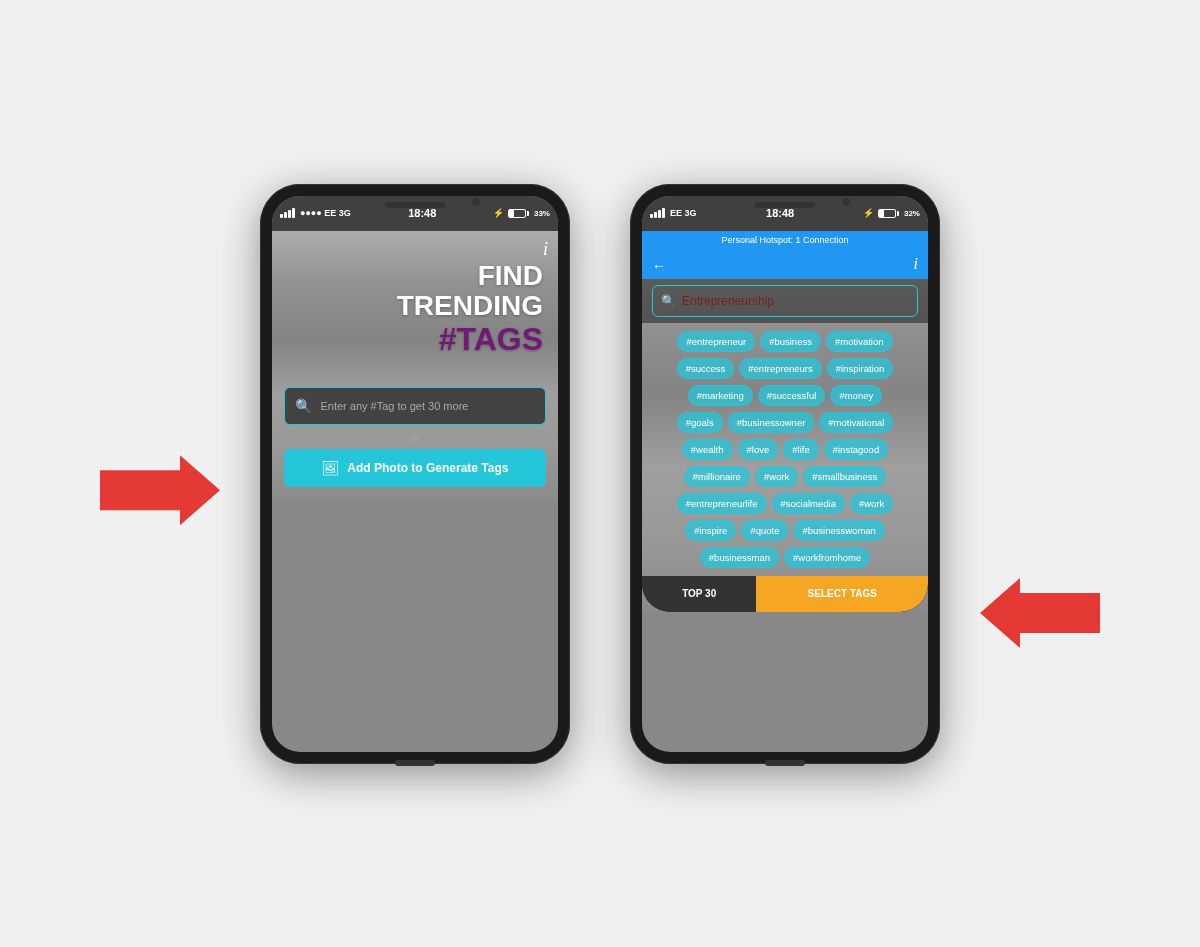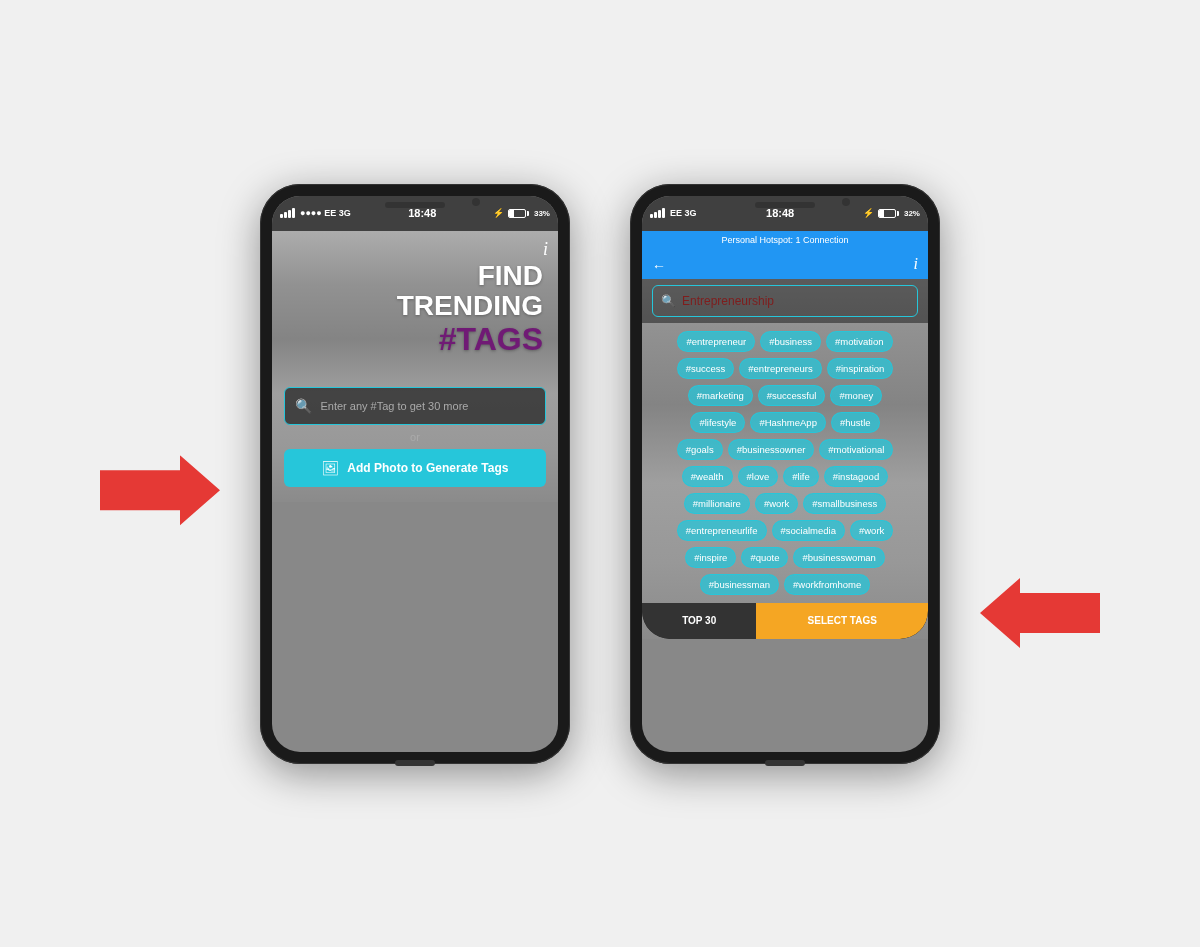--- a/index.html
+++ b/index.html
@@ -528,25 +528,20 @@
                 <div class="tag-chip">#success</div>
                 <div class="tag-chip">#entrepreneurs</div>
                 <div class="tag-chip">#inspiration</div>
               </div>
               <div class="tag-row">
                 <div class="tag-chip">#marketing</div>
                 <div class="tag-chip">#successful</div>
                 <div class="tag-chip">#money</div>
               </div>
               <div class="tag-row">
-                <div class="tag-chip">#lifestyle</div>
-                <div class="tag-chip">#HashmeApp</div>
-                <div class="tag-chip">#hustle</div>
-              </div>
-              <div class="tag-row">
                 <div class="tag-chip">#goals</div>
                 <div class="tag-chip">#businessowner</div>
                 <div class="tag-chip">#motivational</div>
               </div>
               <div class="tag-row">
                 <div class="tag-chip">#wealth</div>
                 <div class="tag-chip">#love</div>
                 <div class="tag-chip">#life</div>
                 <div class="tag-chip">#instagood</div>
               </div>

